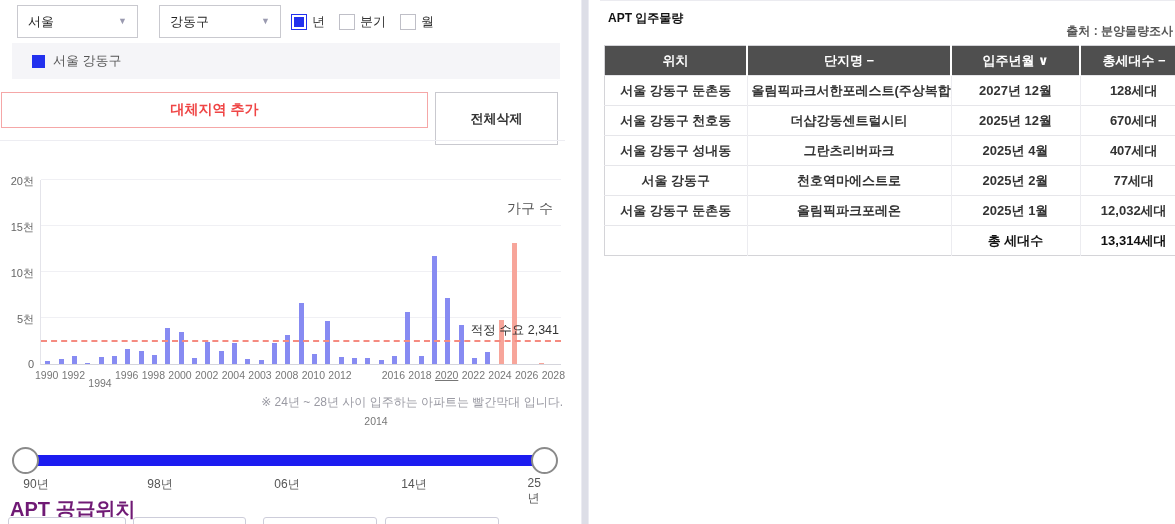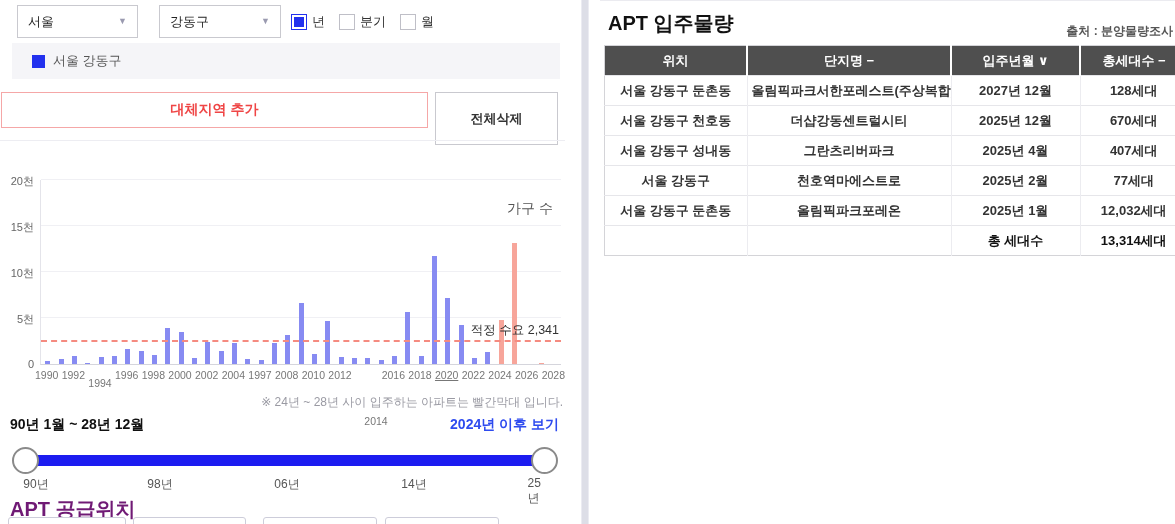--- a/index.html
+++ b/index.html
@@ -54,21 +54,21 @@
   .handle.left{left:0;}
   .handle.right{right:0;}
   .slider-labels{position:absolute;left:0;top:476px;width:565px;height:14px;}
   .slider-labels span{position:absolute;transform:translateX(-50%);font-size:12px;color:#555;}
   .supply-title{position:absolute;left:10px;top:496px;font-size:20px;font-weight:700;color:#701a75;}
   .supply-box{position:absolute;top:517px;height:20px;background:#fff;border:1px solid #cdcdda;border-radius:3px 3px 0 0;}
   
   .divider-v{position:absolute;left:581px;top:0;width:8px;height:524px;background:#dddee7;border-left:1px solid #ebebf2;border-right:1px solid #ebebf2;box-sizing:border-box;}
   
   .right-panel{position:absolute;left:600px;top:0;width:575px;height:524px;border-top:1px solid #ebebf0;}
-  .rp-title{position:absolute;left:8px;top:9px;font-size:20px;font-weight:700;color:#111;}
+  .rp-title{position:absolute;left:8px;top:9px;font-size:12px;font-weight:700;color:#111;}
   .rp-source{position:absolute;right:2px;top:22px;font-size:12px;font-weight:700;color:#555;}
   table.apt{position:absolute;left:4px;top:44px;width:560px;border-collapse:collapse;table-layout:fixed;
     border:1px solid #d4d4d8;}
   table.apt th{background:#4f4f4f;color:#fff;font-size:13px;font-weight:700;height:29px;
     text-align:center;padding:0 2px;border-left:2px solid #fff;cursor:pointer;}
   table.apt th:first-child{border-left:none;}
   table.apt td{height:29px;text-align:center;font-size:13px;color:#333;font-weight:600;
     border-top:1px solid #e6e6ea;border-left:1px solid #ececf0;padding:0 4px;overflow:hidden;white-space:nowrap;}
   table.apt td:first-child{border-left:none;}
   table.apt tr.total td{font-weight:700;color:#111;}
@@ -162,40 +162,36 @@
       <div class="ylab" style="top: 55px;">15천</div>
       <div class="ylab" style="top: 9px;">20천</div>
       <div class="xlab" style="left: 31.6667px;">1990</div>
       <div class="xlab" style="left: 58.3333px;">1992</div>
       <div class="xlab" style="left: 85px; margin-top: 8px;">1994</div>
       <div class="xlab" style="left: 111.667px;">1996</div>
       <div class="xlab" style="left: 138.333px;">1998</div>
       <div class="xlab" style="left: 165px;">2000</div>
       <div class="xlab" style="left: 191.667px;">2002</div>
       <div class="xlab" style="left: 218.333px;">2004</div>
-      <div class="xlab" style="left: 245px;">1997</div>
+      <div class="xlab" style="left: 245px;">2003</div>
       <div class="xlab" style="left: 271.667px;">2008</div>
       <div class="xlab" style="left: 298.333px;">2010</div>
       <div class="xlab" style="left: 325px;">2012</div>
       <div class="xlab" style="left: 361px; margin-top: 46px;">2014</div>
       <div class="xlab" style="left: 378.333px;">2016</div>
       <div class="xlab" style="left: 405px;">2018</div>
       <div class="xlab" style="left: 431.667px; text-decoration: underline;">2020</div>
       <div class="xlab" style="left: 458.333px;">2022</div>
       <div class="xlab" style="left: 485px;">2024</div>
       <div class="xlab" style="left: 511.667px;">2026</div>
       <div class="xlab" style="left: 538.333px;">2028</div>
     </div>
 
   <div class="note">※ 24년 ~ 28년 사이 입주하는 아파트는 빨간막대 입니다.</div>
 
-  <div class="range-row">
-    <span class="range-label">90년 1월 ~ 28년 12월</span>
-    <a class="view-link">2024년 이후 보기</a>
-  </div>
 
   <div class="slider">
     <div class="track"></div>
     <div class="handle left"></div>
     <div class="handle right"></div>
   </div>
   <div class="slider-labels" id="slider-labels">
       <span style="left: 36px;">90년</span>
       <span style="left: 160px;">98년</span>
       <span style="left: 287px;">06년</span>

